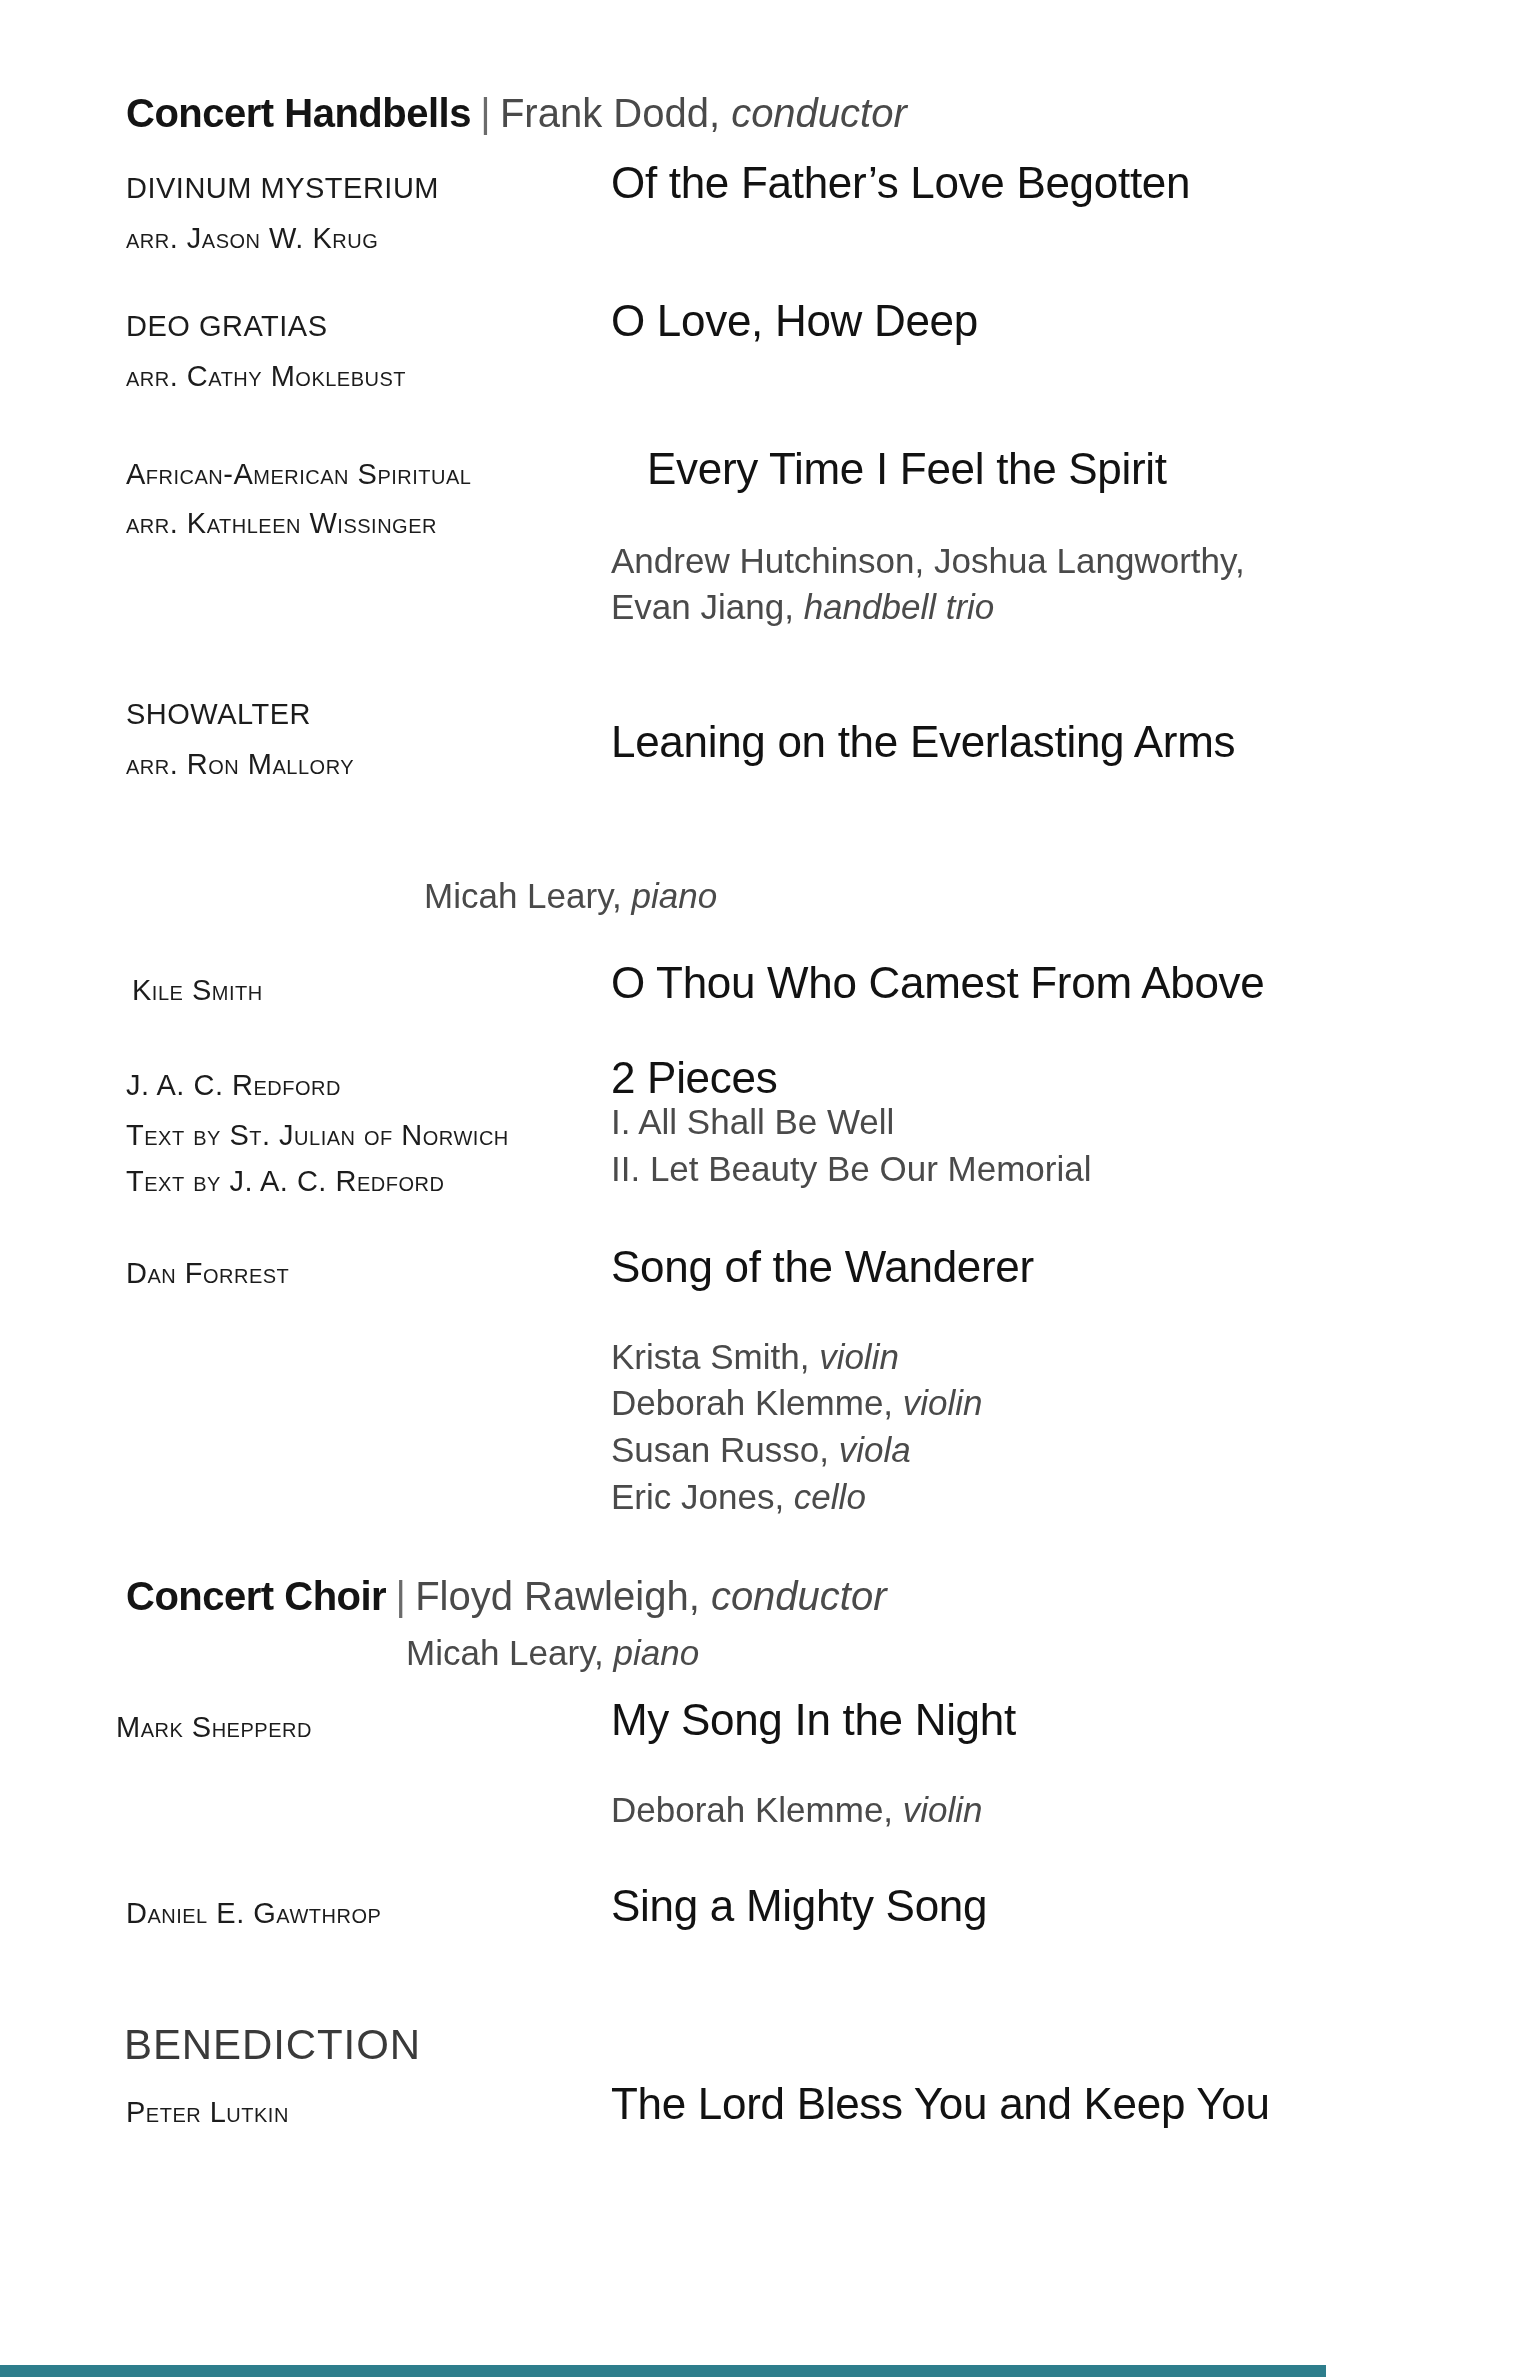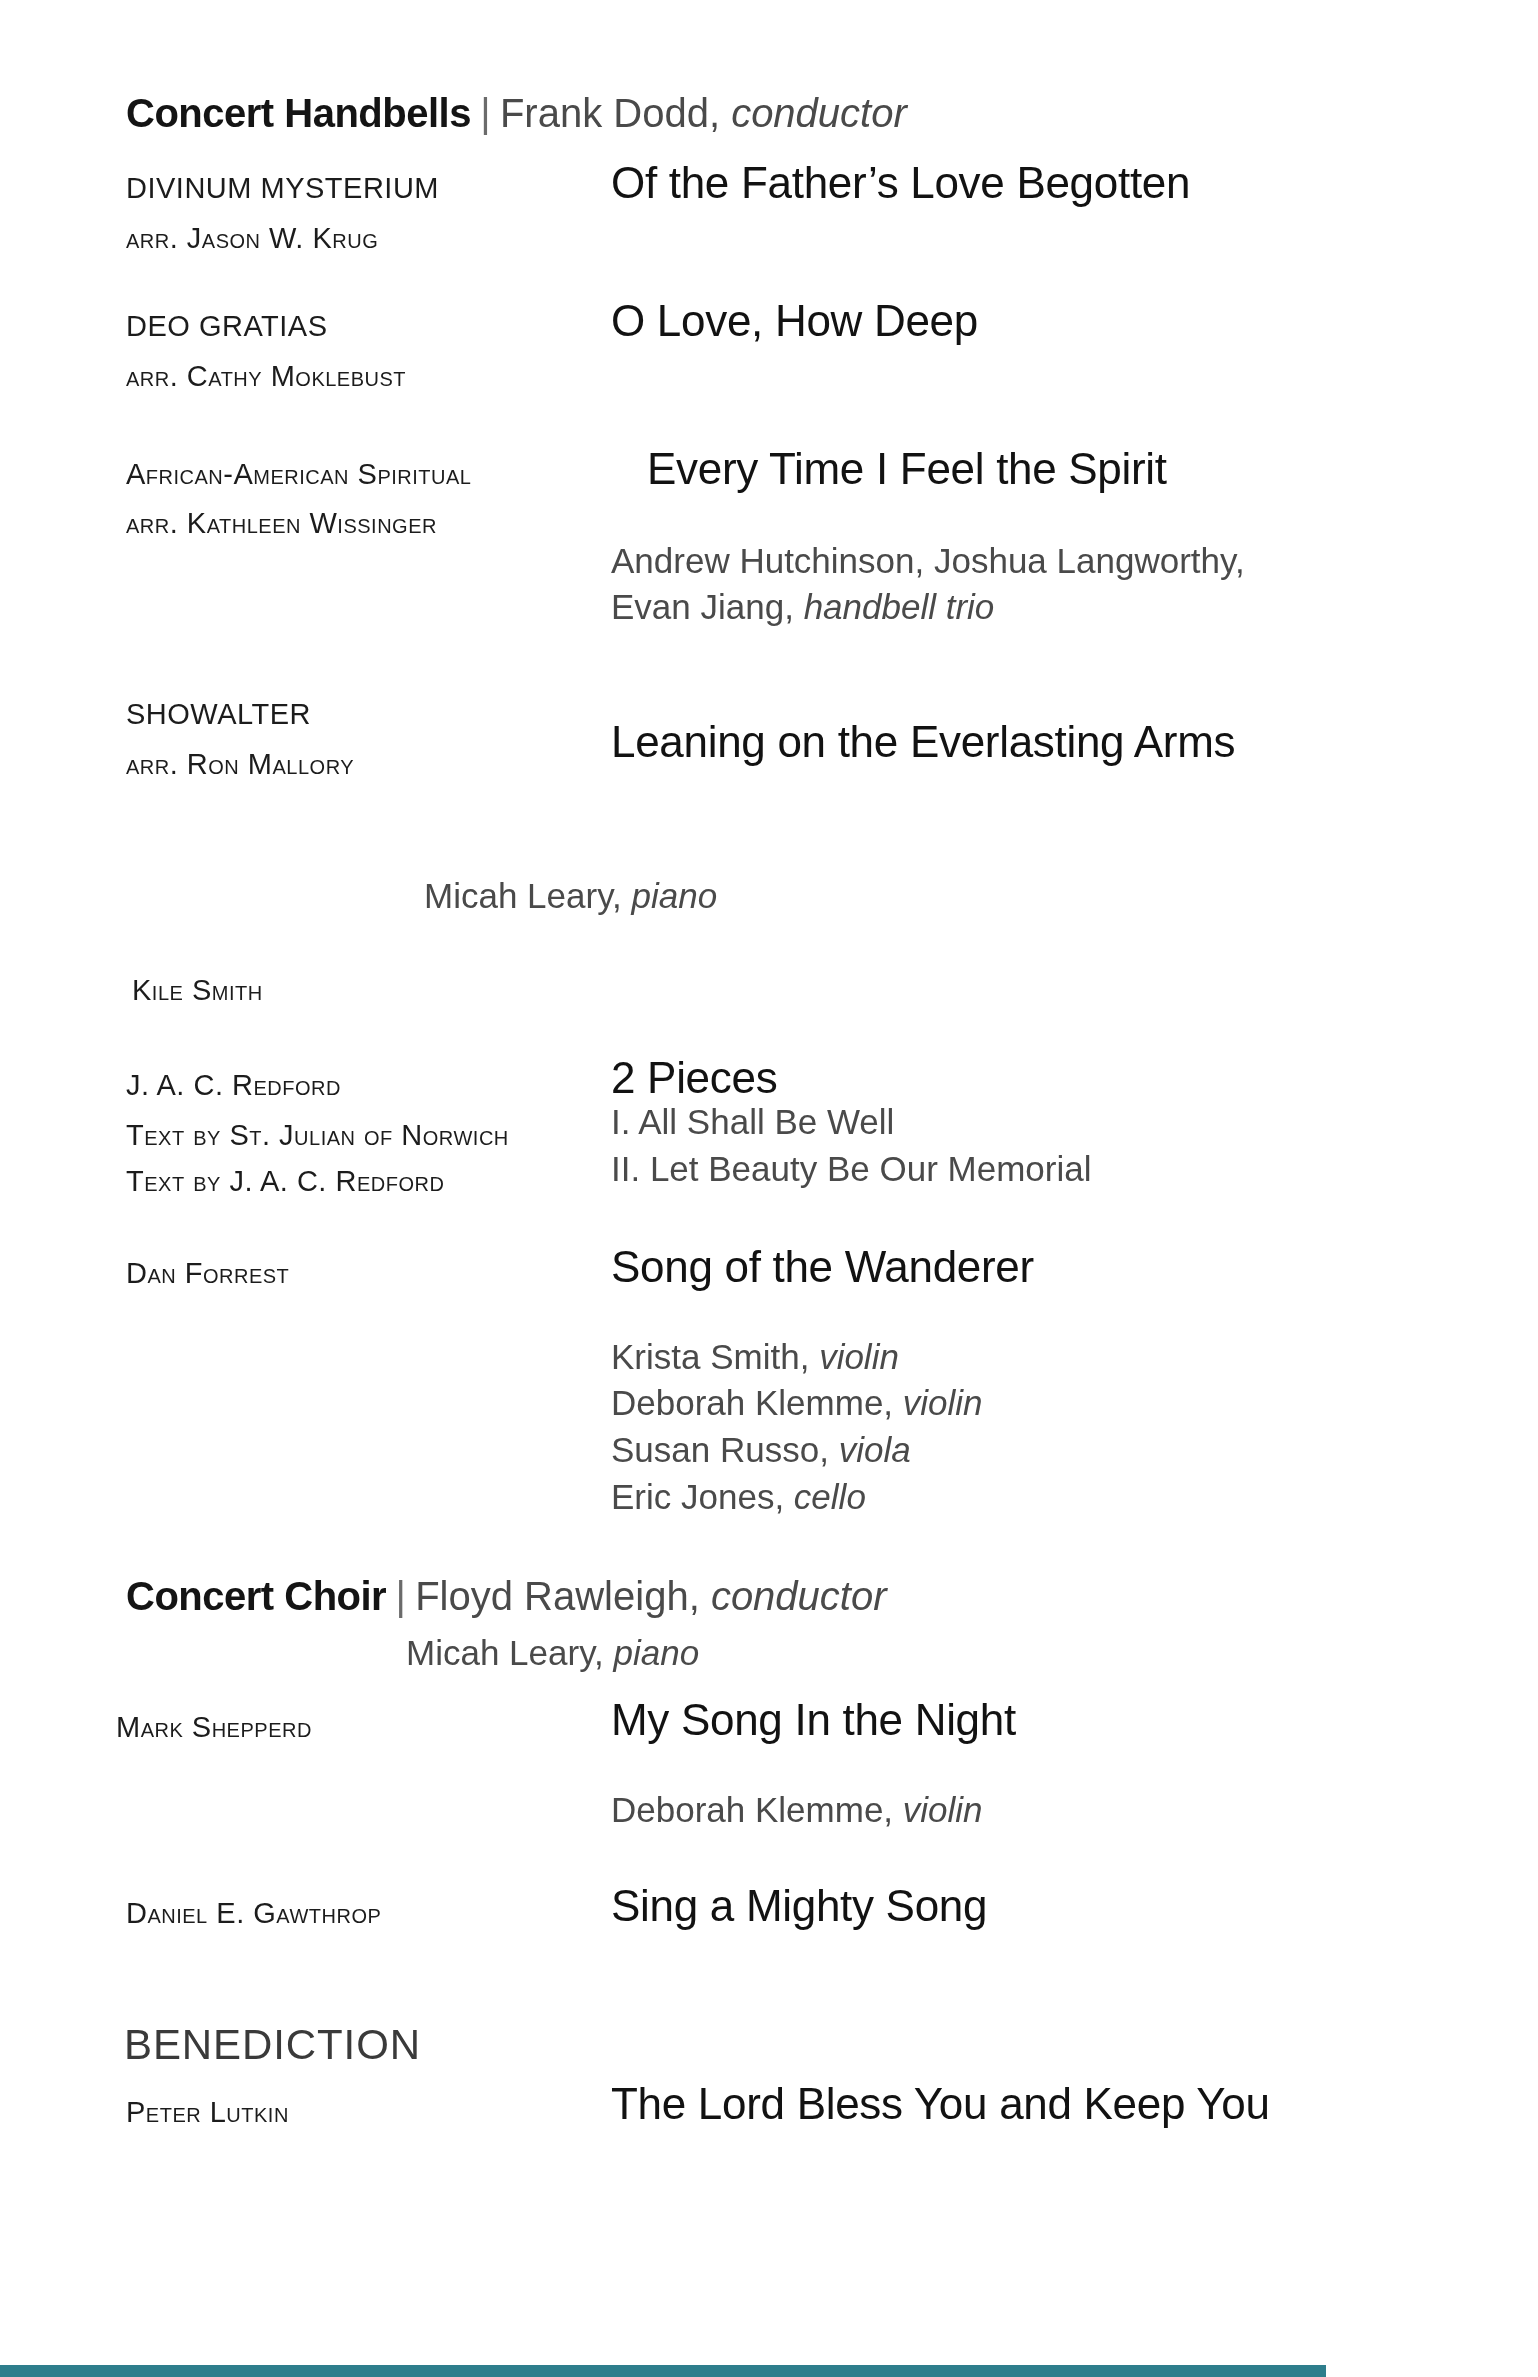--- a/index.html
+++ b/index.html
@@ -70,20 +70,21 @@
   <div class="line composer" style="left:126px; top:686px;">SHOWALTER</div>
   <div class="line composer" style="left:126px; top:736px;">arr. Ron Mallory</div>
   <div class="line title" style="left:611px; top:684px;margin-top:33px;">Leaning on the Everlasting Arms</div>
 
   <div class="line light" style="left:424px; top:876px;">
     <span>Micah Leary,</span>
     <span class="it">piano</span>
   </div>
 
   <div class="line composer" style="left:132px; top:962px;">Kile Smith</div>
+  <div class="line title" style="left:611px; top:958px;">O Thou Who Camest From Above</div>
 
   <div class="line composer" style="left:126px; top:1057px;">J. A. C. Redford</div>
   <div class="line composer" style="left:126px; top:1107px;">Text by St. Julian of Norwich</div>
   <div class="line composer" style="left:126px; top:1153px;">Text by J. A. C. Redford</div>
   <div class="line title" style="left:611px; top:1053px;">2 Pieces</div>
   <div class="line light" style="left:611px; top:1102px;">I. All Shall Be Well</div>
   <div class="line light" style="left:611px; top:1149px;">II. Let Beauty Be Our Memorial</div>
 
   <div class="line composer" style="left:126px; top:1245px;">Dan Forrest</div>
   <div class="line title" style="left:611px; top:1242px;">Song of the Wanderer</div>

